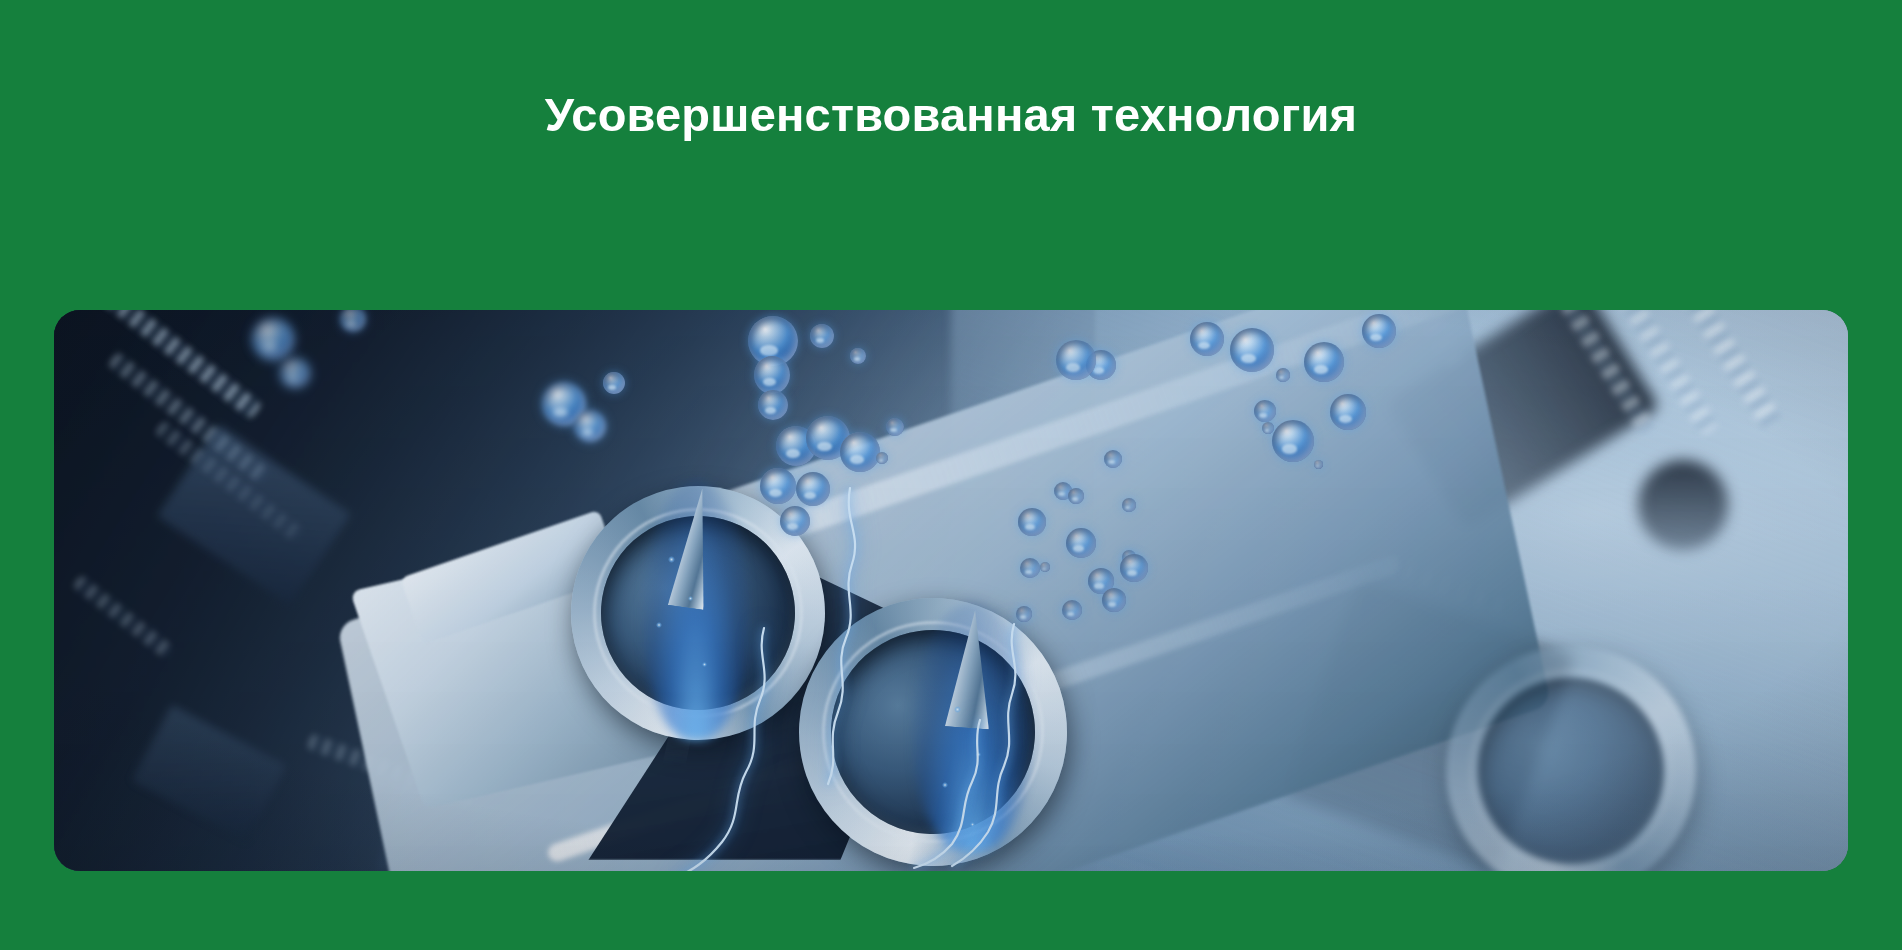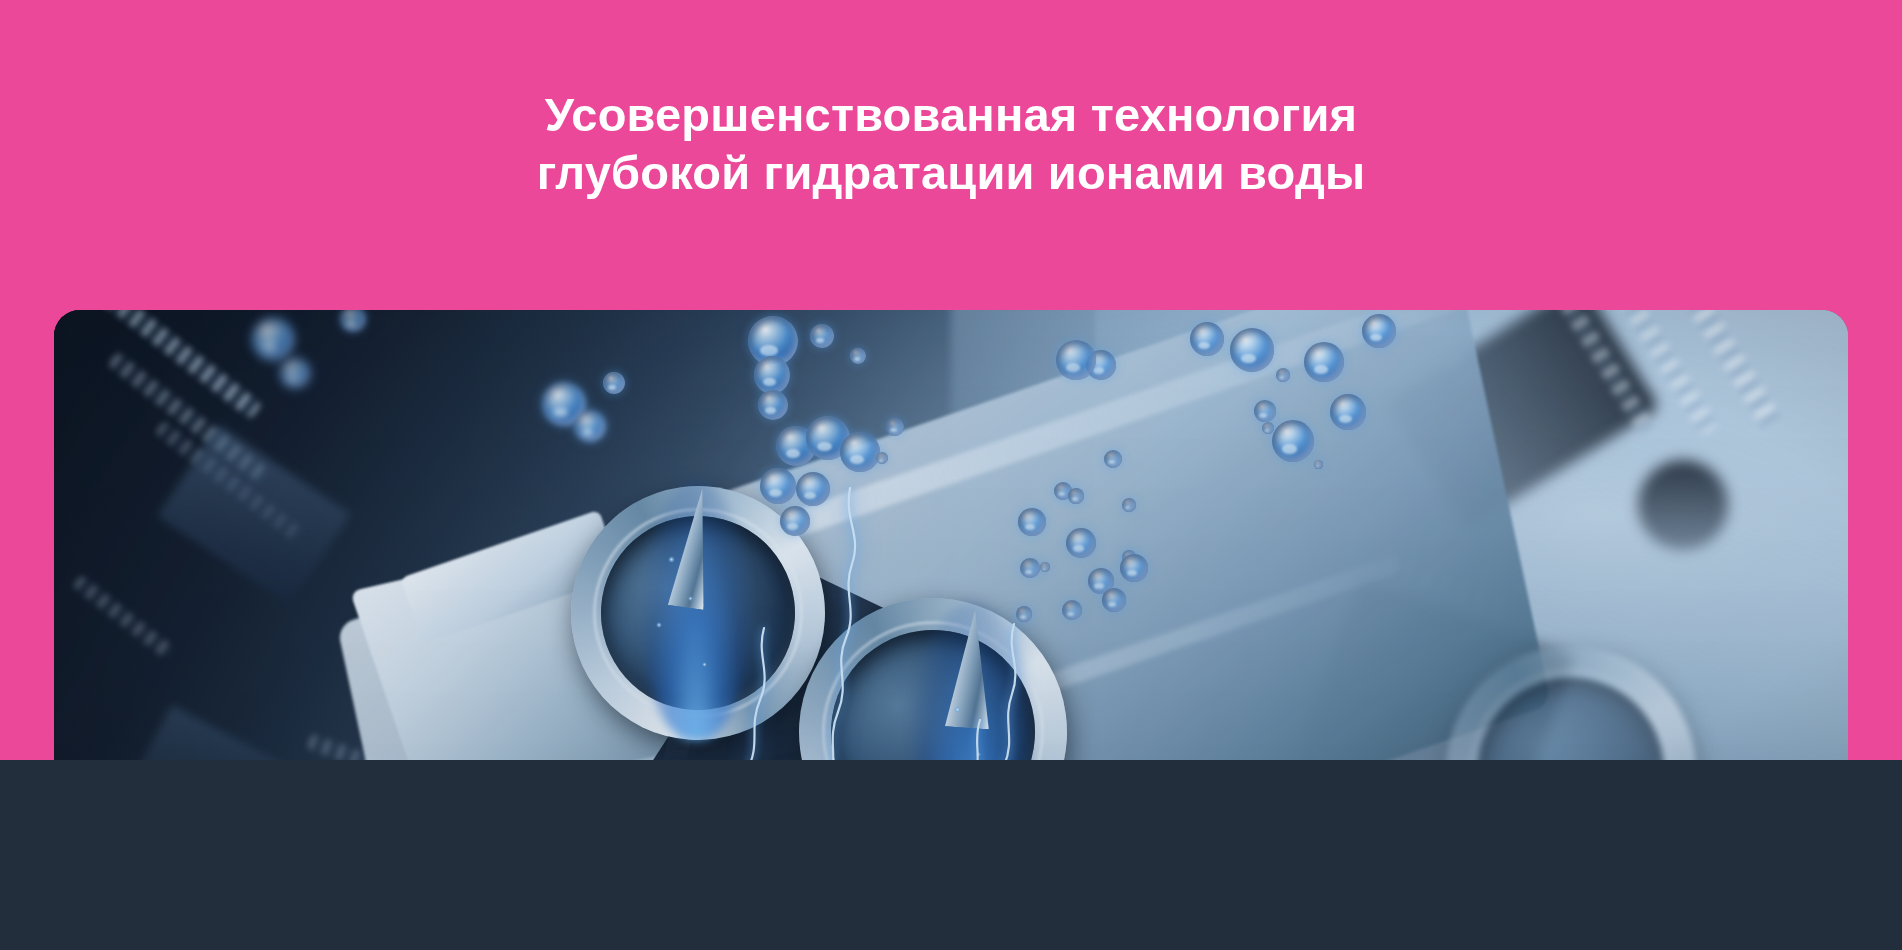--- a/index.html
+++ b/index.html
@@ -13,22 +13,22 @@
 
   body {
     background: #222e3c;
     font-family: "Liberation Sans", "DejaVu Sans", sans-serif;
     position: relative;
   }
 
   .page {
     position: relative;
     width: 1902px;
-    height: 760px;
-    background: #ec4899;
+    height: 950px;
+    background: #15803d;
     overflow: hidden;
   }
 
   
   .hero-title {
     position: absolute;
     left: 0;
     top: 86px;
     width: 1902px;
     text-align: center;
@@ -319,21 +319,20 @@
     pointer-events: none;
   }
 </style>
 </head>
 <body>
 
 <div class="page">
 
   <h1 class="hero-title">
     <span class="tline">Усовершенствованная технология</span>
-    <span class="tline">глубокой гидратации ионами воды</span>
   </h1>
 
   <figure class="hero-figure" role="img" aria-label="Крупный план ионизатора воды: металлические кольца-эмиттеры, игольчатые электроды, электрические дуги и капли воды над платой">
     <div class="hero-scene">
 
       <div class="pcb-dark"></div>
       <div class="pins p1"></div>
       <div class="pins p2"></div>
       <div class="pins p3"></div>
       <div class="pins p4"></div>

